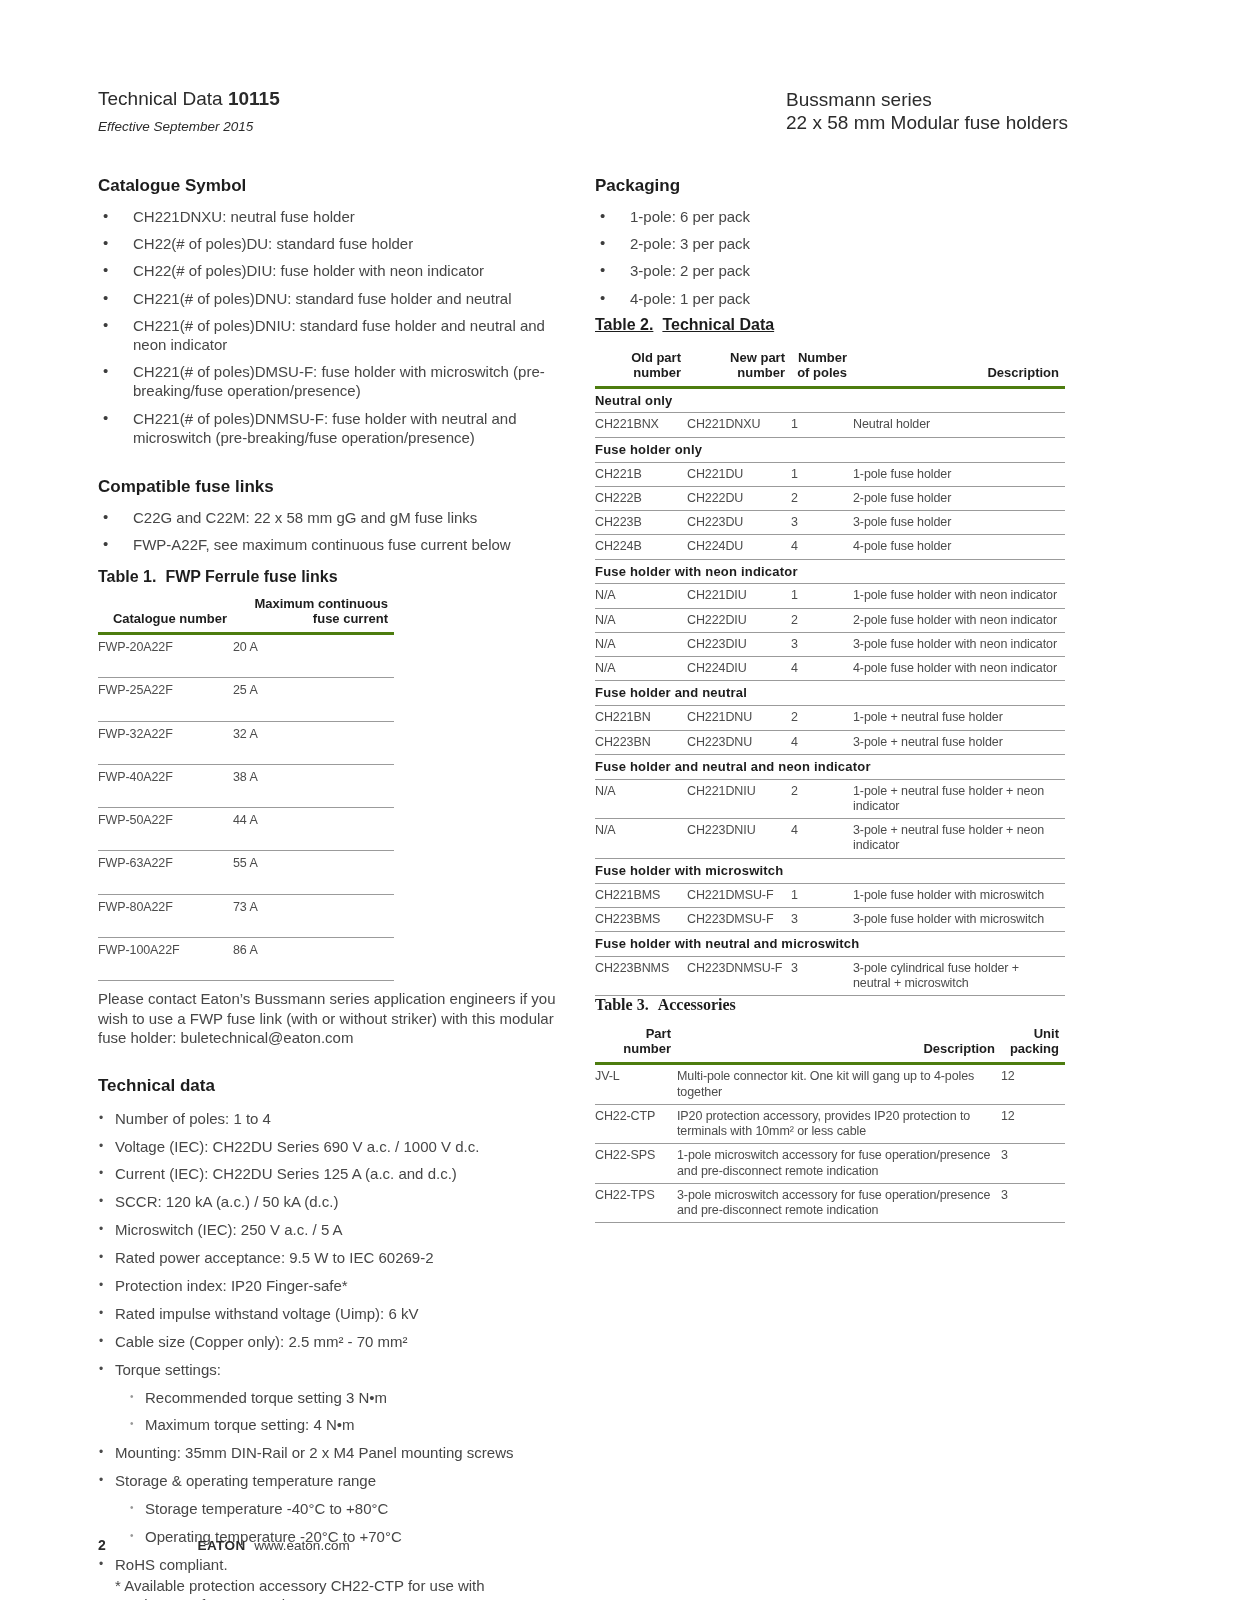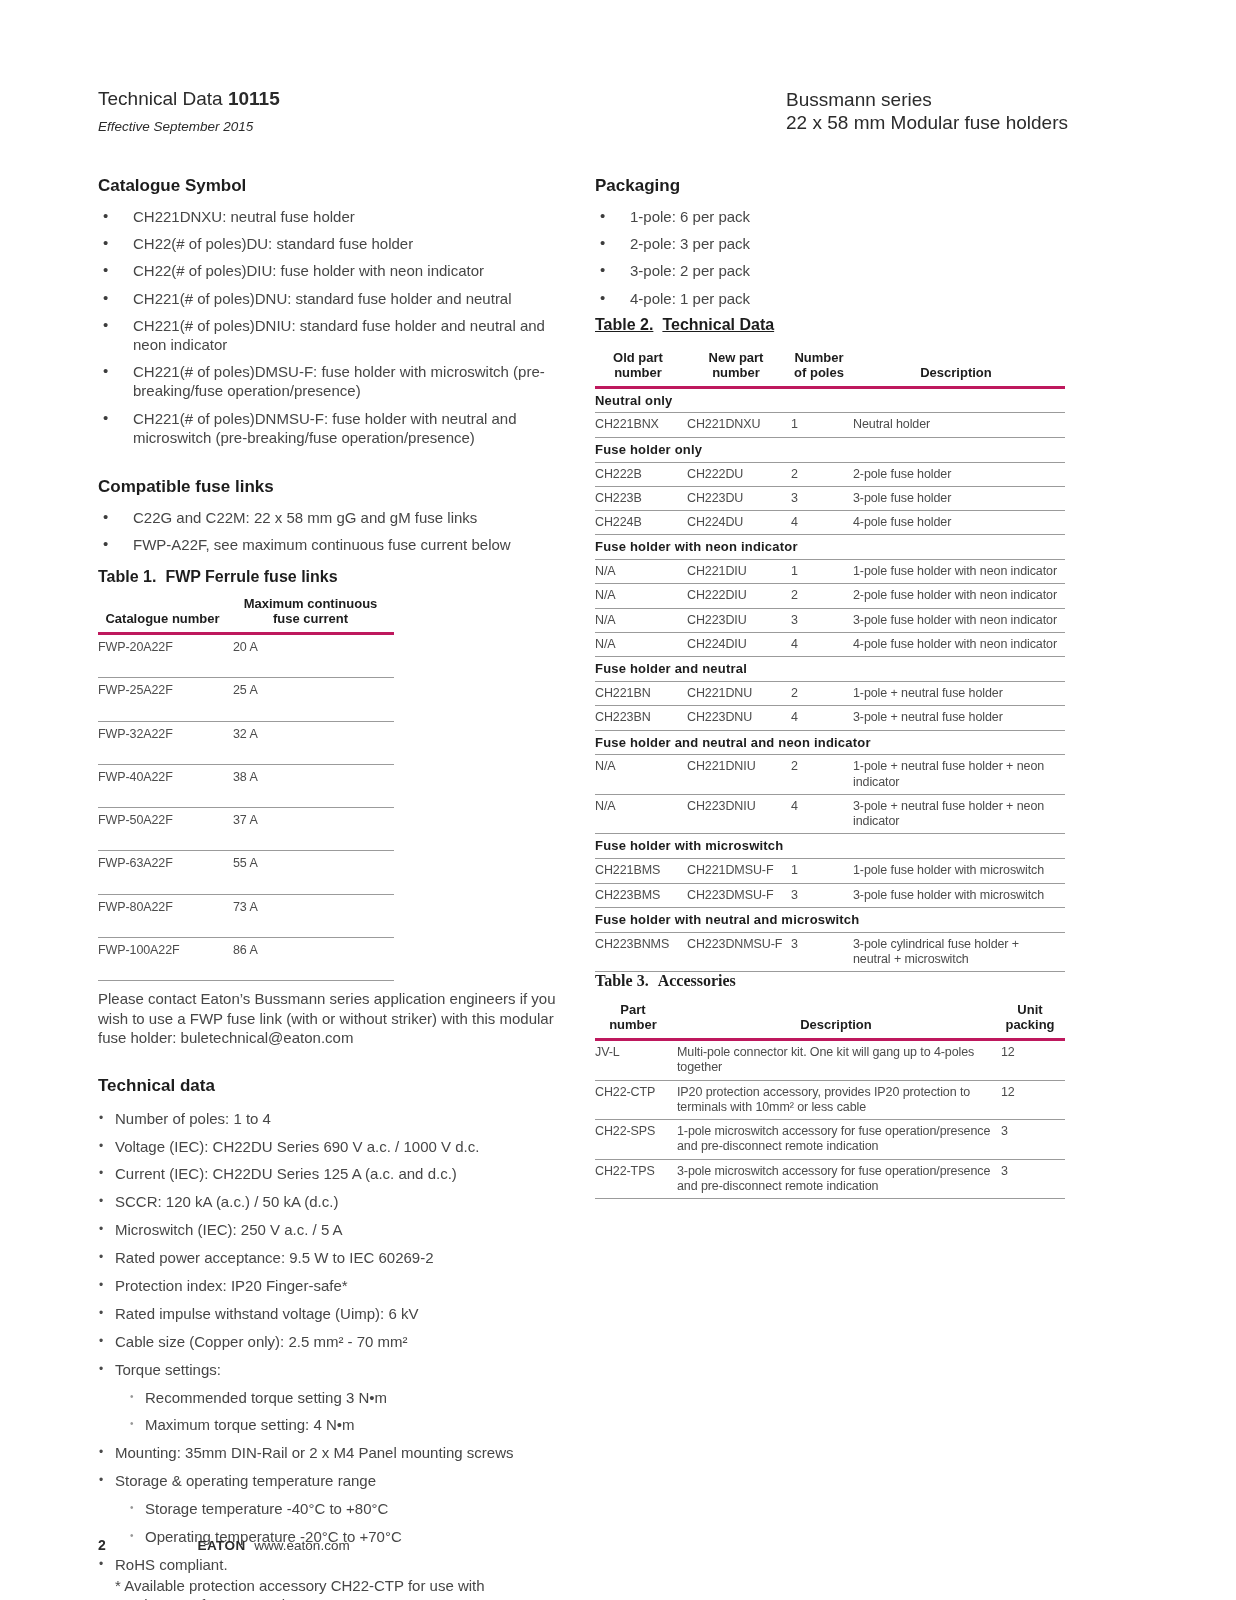--- a/index.html
+++ b/index.html
@@ -43,22 +43,22 @@
                 margin-bottom:9px; font-size:15px; line-height:1.26; }
   .sublist .dot { position:absolute; left:0; top:2px; font-size:10px; color:#979797; }
   .fnote { margin-top:2px; }
 
   
   .cap { font-size:16px; font-weight:bold; color:#1d1d1d; margin:0; }
   .cap .cap-title { margin-left:9px; }
 
   
   table { border-collapse:collapse; table-layout:fixed; }
-  th { text-align:center; font-weight:bold; font-size:13px; color:#1d1d1d;
-       padding:2px 6px 5px 0; border-bottom:3px solid #be185d;
+  th { text-align:right; font-weight:bold; font-size:13px; color:#1d1d1d;
+       padding:2px 6px 5px 0; border-bottom:3px solid #4d7c0f;
        vertical-align:bottom; line-height:1.15; }
   td { font-size:12.5px; color:#4c4c4c; padding:4px 6px 4px 0;
        border-bottom:1px solid #9b9b9b; vertical-align:top;
        line-height:1.22; letter-spacing:-0.1px; }
   tr.sec td { font-weight:bold; color:#1d1d1d; font-size:13px;
               letter-spacing:0.2px; padding:4px 0; }
 
   .t1 { width:296px; margin-top:9px; }
   .t1 col.c0 { width:135px; }
   .t1 td { padding-top:5px; padding-bottom:22px; }
@@ -142,21 +142,21 @@
         <tr>
             <td>FWP-32A22F</td>
             <td>32 A</td>
           </tr>
         <tr>
             <td>FWP-40A22F</td>
             <td>38 A</td>
           </tr>
         <tr>
             <td>FWP-50A22F</td>
-            <td>37 A</td>
+            <td>44 A</td>
           </tr>
         <tr>
             <td>FWP-63A22F</td>
             <td>55 A</td>
           </tr>
         <tr>
             <td>FWP-80A22F</td>
             <td>73 A</td>
           </tr>
         <tr>
@@ -240,20 +240,26 @@
             <td>CH221BNX</td>
             <td>CH221DNXU</td>
             <td>1</td>
             <td>Neutral holder</td>
           </tr>
 
         <tr class="sec">
             <td colspan="4">Fuse holder only</td>
           </tr>
         <tr>
+            <td>CH221B</td>
+            <td>CH221DU</td>
+            <td>1</td>
+            <td>1-pole fuse holder</td>
+          </tr>
+        <tr>
             <td>CH222B</td>
             <td>CH222DU</td>
             <td>2</td>
             <td>2-pole fuse holder</td>
           </tr>
         <tr>
             <td>CH223B</td>
             <td>CH223DU</td>
             <td>3</td>
             <td>3-pole fuse holder</td>

